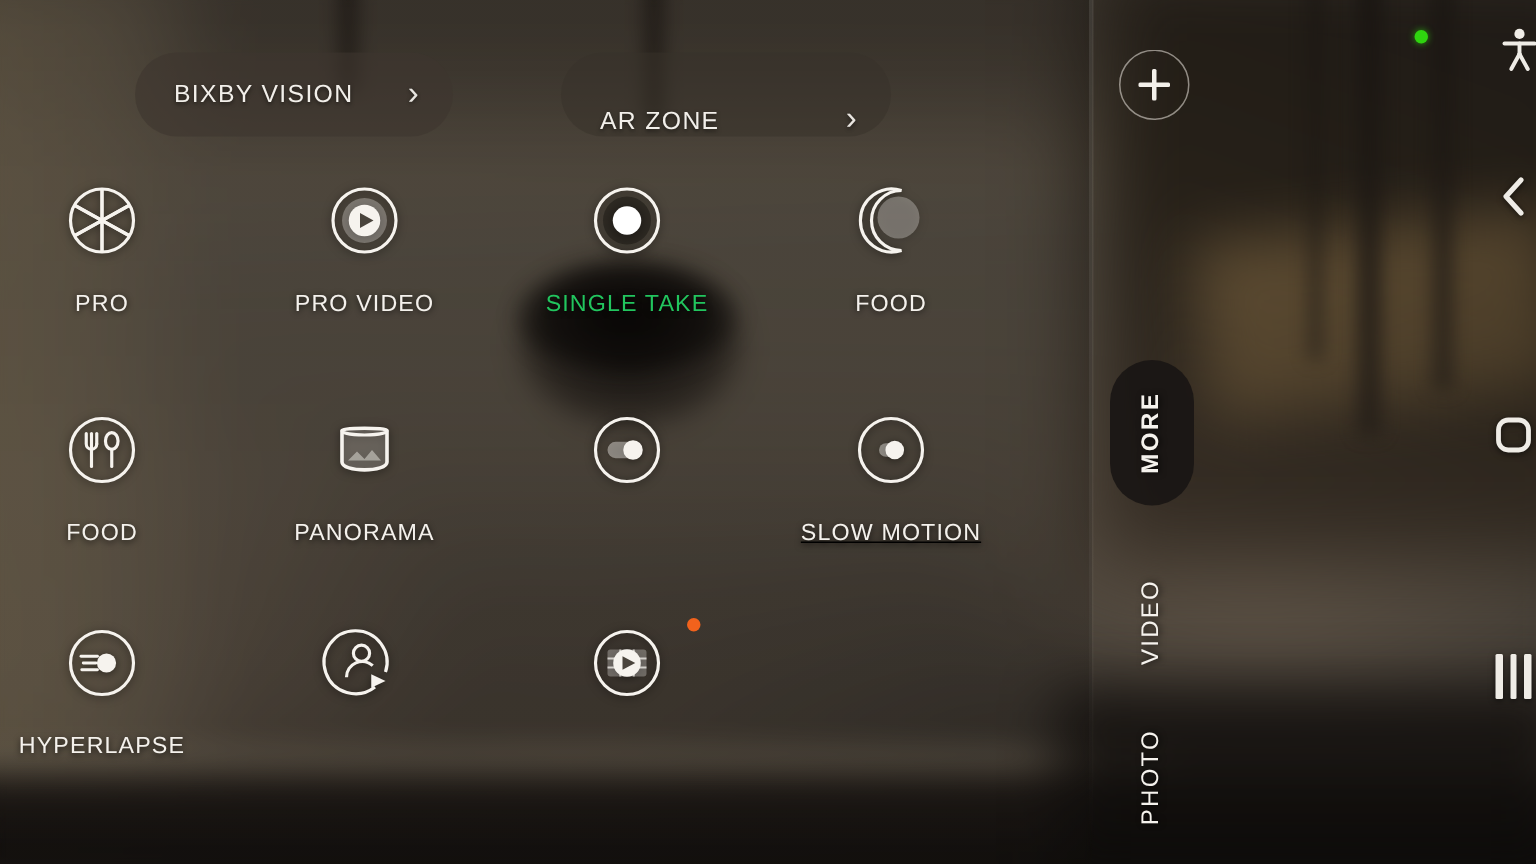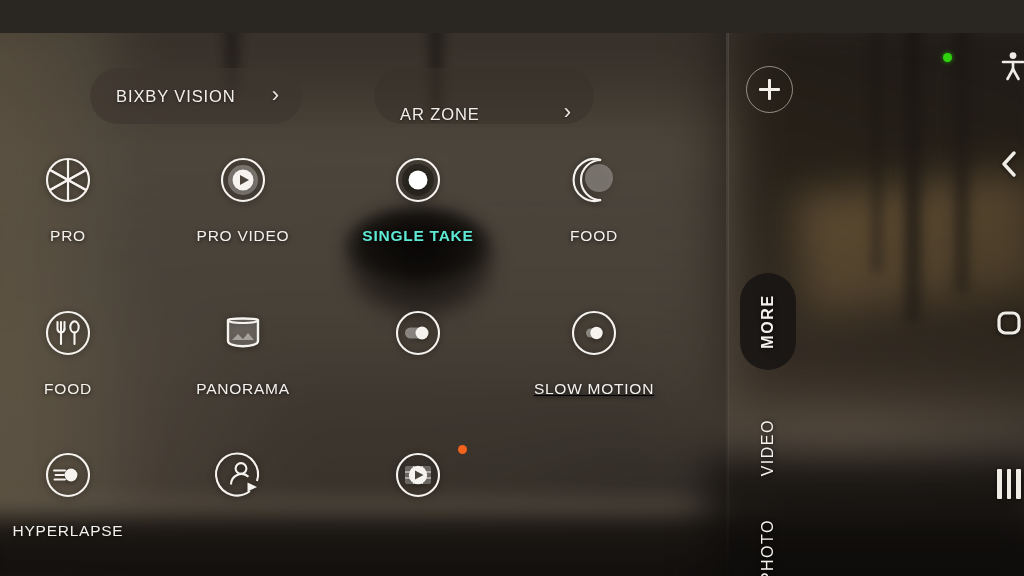--- a/index.html
+++ b/index.html
@@ -4,21 +4,21 @@
 <style>
   * { margin:0; padding:0; box-sizing:border-box; }
   html, body { width:1024px; height:576px; overflow:hidden; }
   body {
     font-family: "Liberation Sans", sans-serif;
     background:#2a2622;
     position:relative;
   }
 
   
-  #stage { position:absolute; inset:0; overflow:hidden;margin-top:33px; }
+  #stage { position:absolute; inset:0; overflow:hidden; }
 
   .bg-base{
     position:absolute; inset:-40px;
     background:
       radial-gradient(ellipse 420px 300px at 60px 480px, rgba(150,130,108,.55), transparent 70%),
       radial-gradient(ellipse 300px 200px at 880px 420px, rgba(120,104,86,.5), transparent 72%),
       radial-gradient(ellipse 500px 260px at 420px 560px, rgba(95,84,70,.55), transparent 70%),
       linear-gradient(178deg,#6e6557 0%, #6b6254 16%, #5d564b 38%, #57504608 0%),
       linear-gradient(180deg,#6c6355 0%, #655d50 30%, #585045 55%, #3b3630 78%, #241f1b 100%);
     filter: blur(26px);
@@ -120,21 +120,21 @@
     width:54px; height:54px; position:relative;
     display:flex; align-items:center; justify-content:center;
     filter: drop-shadow(0 1px 3px rgba(0,0,0,.5));
   }
   .mode .lbl{
     margin-top:20px;
     color:#f4f1ec; font-size:15.5px; letter-spacing:.75px;
     white-space:nowrap;
     text-shadow:0 1px 4px rgba(0,0,0,.75);
   }
-  .mode.sel .lbl{ color:#5eead4; font-weight:700; }
+  .mode.sel .lbl{ color:#22c55e; font-weight:400; }
 
   svg{ display:block; overflow:visible; }
   .st{ fill:none; stroke:#f6f3ee; stroke-width:2.1; }
 
   
   .sel-halo{
     position:absolute; left:50%; top:52px; transform:translateX(-50%);
     width:150px; height:78px; border-radius:50%;
     background:radial-gradient(ellipse at 50% 50%, rgba(8,6,5,.95) 0%, rgba(12,10,8,.75) 52%, rgba(16,13,11,0) 78%);
     filter:blur(6px); pointer-events:none;

